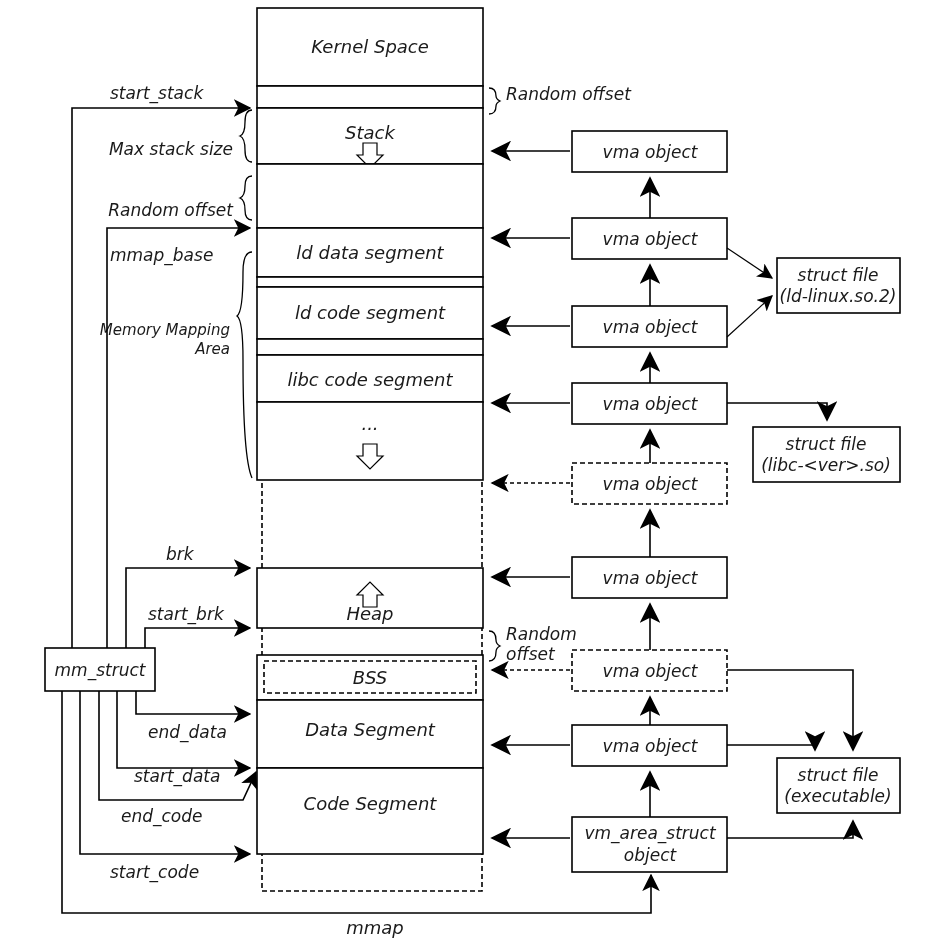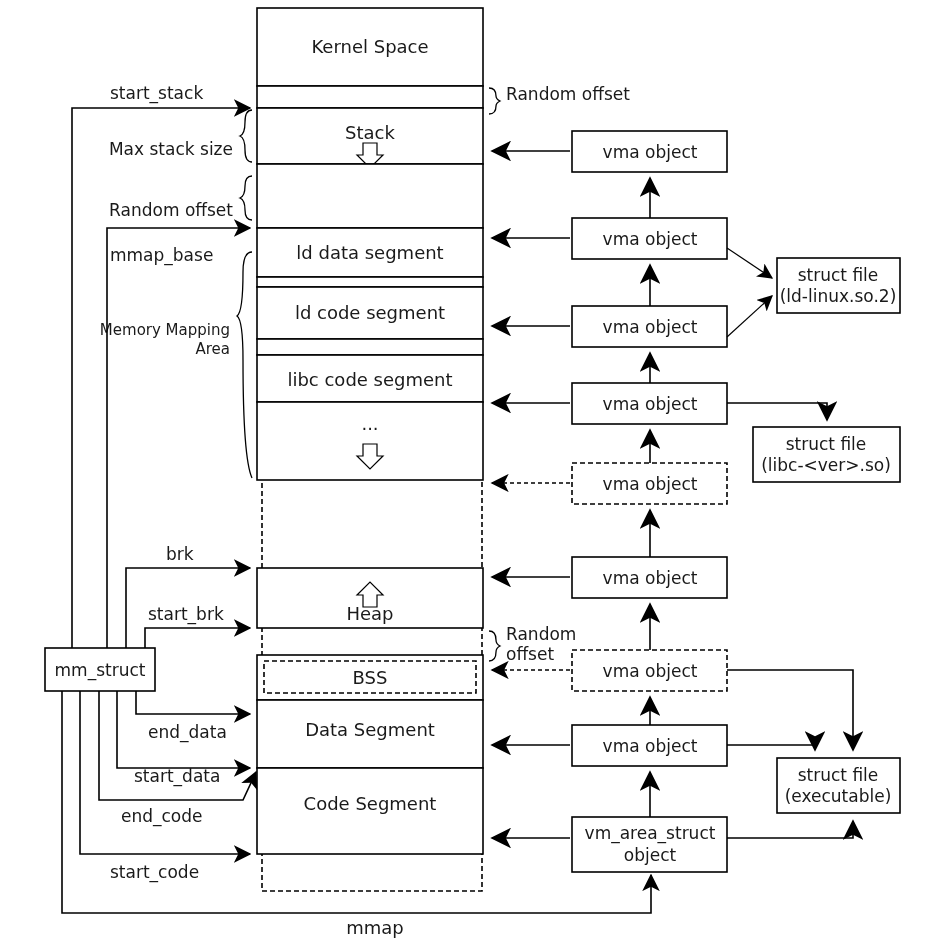--- a/index.html
+++ b/index.html
@@ -1,18 +1,18 @@
 <!DOCTYPE html>
 <html><head>
 <meta charset="utf-8">
 <style>
   html,body{margin:0;padding:0;background:#ffffff;}
   body{width:947px;height:947px;overflow:hidden;
        font-family:"DejaVu Sans","Liberation Sans",sans-serif;color:#000;}
-  #stage{position:relative;width:947px;height:947px;}
+  #stage{position:relative;width:947px;height:947px;font-style:italic;}
   svg#diagram{position:absolute;left:0;top:0;width:947px;height:947px;}
   .lbl{font-family:"DejaVu Sans","Liberation Sans",sans-serif;font-size:17px;fill:#1a1a1a;}
   .lbl-sm{font-size:15px;}
   .box-txt{font-size:17px;fill:#1a1a1a;}
   .seg-txt{font-size:18px;fill:#1a1a1a;}
   .bx{fill:#ffffff;stroke:#000;stroke-width:1.6;}
   .bx-dash{fill:#ffffff;stroke:#000;stroke-width:1.6;stroke-dasharray:5 3;}
   .ln{stroke:#000;stroke-width:1.6;fill:none;}
   .ln-dash{stroke:#000;stroke-width:1.4;fill:none;stroke-dasharray:4 3;}
   .ln-thin{stroke:#000;stroke-width:1.2;fill:none;}

